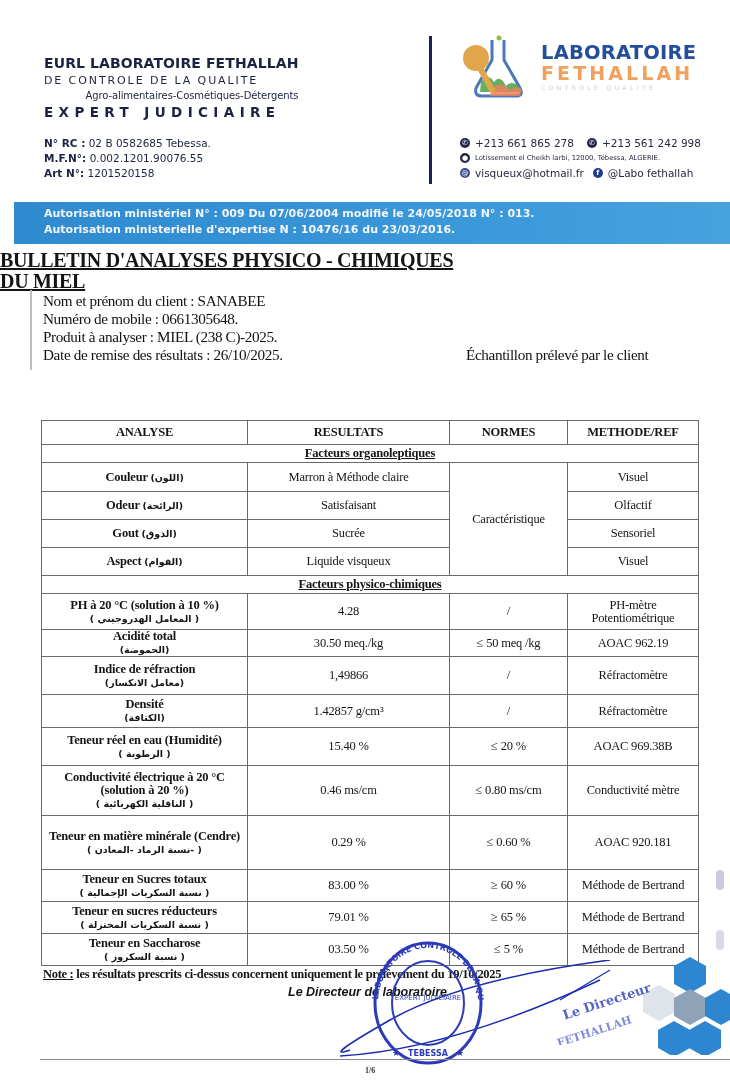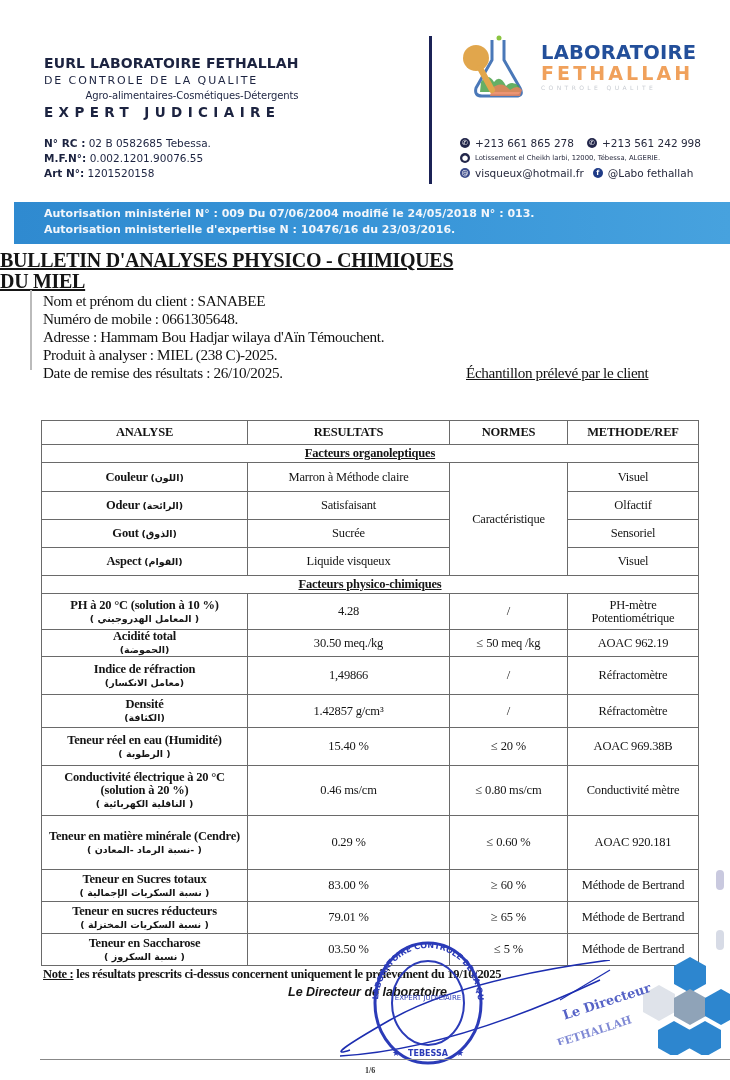--- a/index.html
+++ b/index.html
@@ -37,21 +37,21 @@
 
   
   .title { position: absolute; left: 0; width: 730px; text-align: left; font-family: "Liberation Serif", serif; font-weight: bold; font-size: 20px; text-decoration: underline; letter-spacing: -0.3px; }
   .title.t1 { top: 249px; }
   .title.t2 { top: 270px; }
 
   
   .info { position: absolute; left: 43px; top: 292px; font-size: 15.2px; line-height: 18px; letter-spacing: -0.35px; color: #111; }
   .info-row { height: 18px; white-space: nowrap; position: relative; }
   .info-right { position: absolute; left: 423px; top: 0; }
-  .info-right.ul { text-decoration: underline; }
+  .info-right.ul { }
   .info-margin { position: absolute; left: 30px; top: 290px; width: 2px; height: 80px; background: #bbb; }
 
   
   .tbl { position: absolute; left: 23px; top: 420px; width: 657px; border-collapse: collapse; table-layout: fixed; font-size: 12.5px; letter-spacing: -0.2px; margin-left: 18px; }
   .tbl td, .tbl th { border: 1px solid #6a6a6a; text-align: center; vertical-align: middle; padding: 0 3px; line-height: 13px; }
   .tbl th { font-weight: bold; font-size: 12.5px; height: 24px; }
   .tbl .sec td { height: 18px; font-weight: bold; text-decoration: underline; font-size: 12.5px; }
   .tbl td.an { font-weight: bold; }
   .tbl .ar { font-family: "DejaVu Sans", sans-serif; font-size: 9.5px; font-weight: bold; }
 
@@ -127,21 +127,20 @@
   </div>
 </div>
 
 <div class="title t1">BULLETIN D'ANALYSES PHYSICO - CHIMIQUES</div>
 <div class="title t2">DU MIEL</div>
 
 <div class="info-margin"></div>
 <div class="info">
   <div class="info-row">Nom et prénom du client : SANABEE</div>
   <div class="info-row">Numéro de mobile : 0661305648.</div>
-  <div class="info-row">Adresse : Hammam Bou Hadjar  wilaya d'Aïn Témouchent.</div>
   <div class="info-row">Produit à analyser : MIEL  (238 C)-2025.</div>
   <div class="info-row">
     <span>Date de remise des résultats : 26/10/2025.</span>
     <span class="info-right ul">Échantillon prélevé  par le client</span>
   </div>
 </div>
 
 <table class="tbl">
   <colgroup>
     <col style="width:206px">

